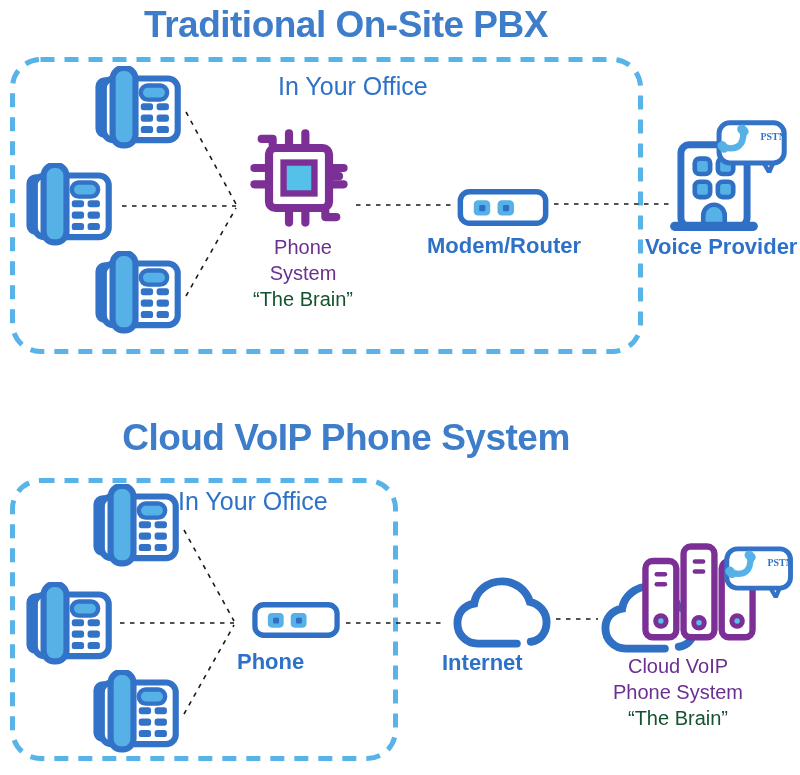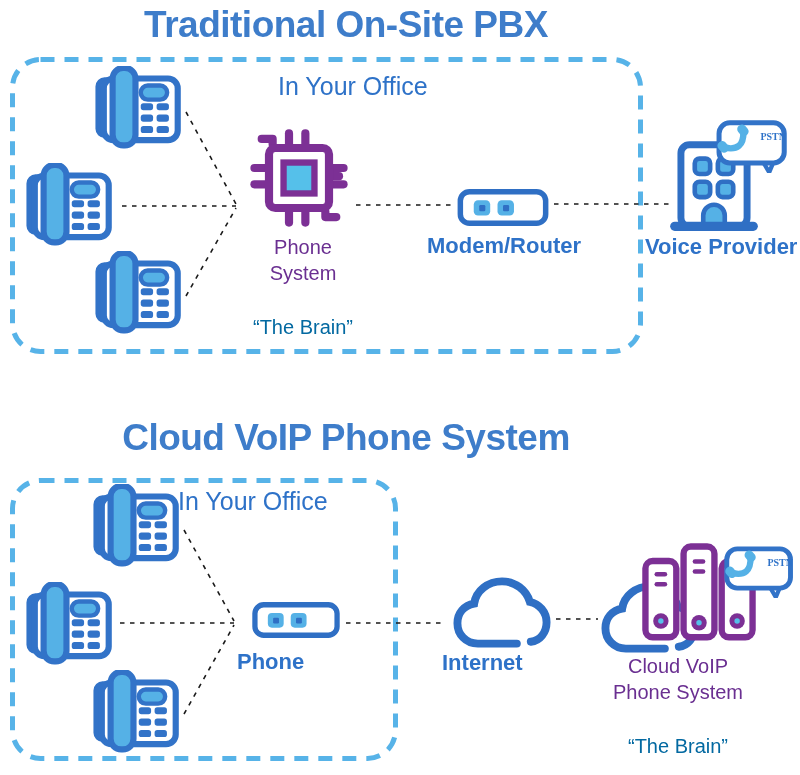--- a/index.html
+++ b/index.html
@@ -13,21 +13,21 @@
   }
   .office-label{
     text-align:left;font-size:25px;color:#2e72c8;font-weight:normal;
   }
   .caption{
     text-align:left;font-size:22px;font-weight:bold;color:#2e72c8;
   }
   .purple-caption{
     text-align:center;font-size:20px;font-weight:normal;line-height:26px;color:#6a2f91;
   }
-  .purple-caption .dark{color:#0369a1;margin-top:28px;}
+  .purple-caption .dark{color:#14532d;}
   .pstn-label{
     text-align:right;font-size:10px;font-weight:bold;color:#2e72c8;font-family:Liberation Serif, serif;
   }
   svg.icon{position:absolute;overflow:visible;}
   #overlay{position:absolute;left:0;top:0;z-index:0;}
   .layer{position:absolute;left:0;top:0;z-index:1;width:0;height:0;}
   .textlayer{position:absolute;left:0;top:0;z-index:2;width:0;height:0;}
   .textlayer > div, .textlayer > span{position:absolute;}
 </style>
 </head>

